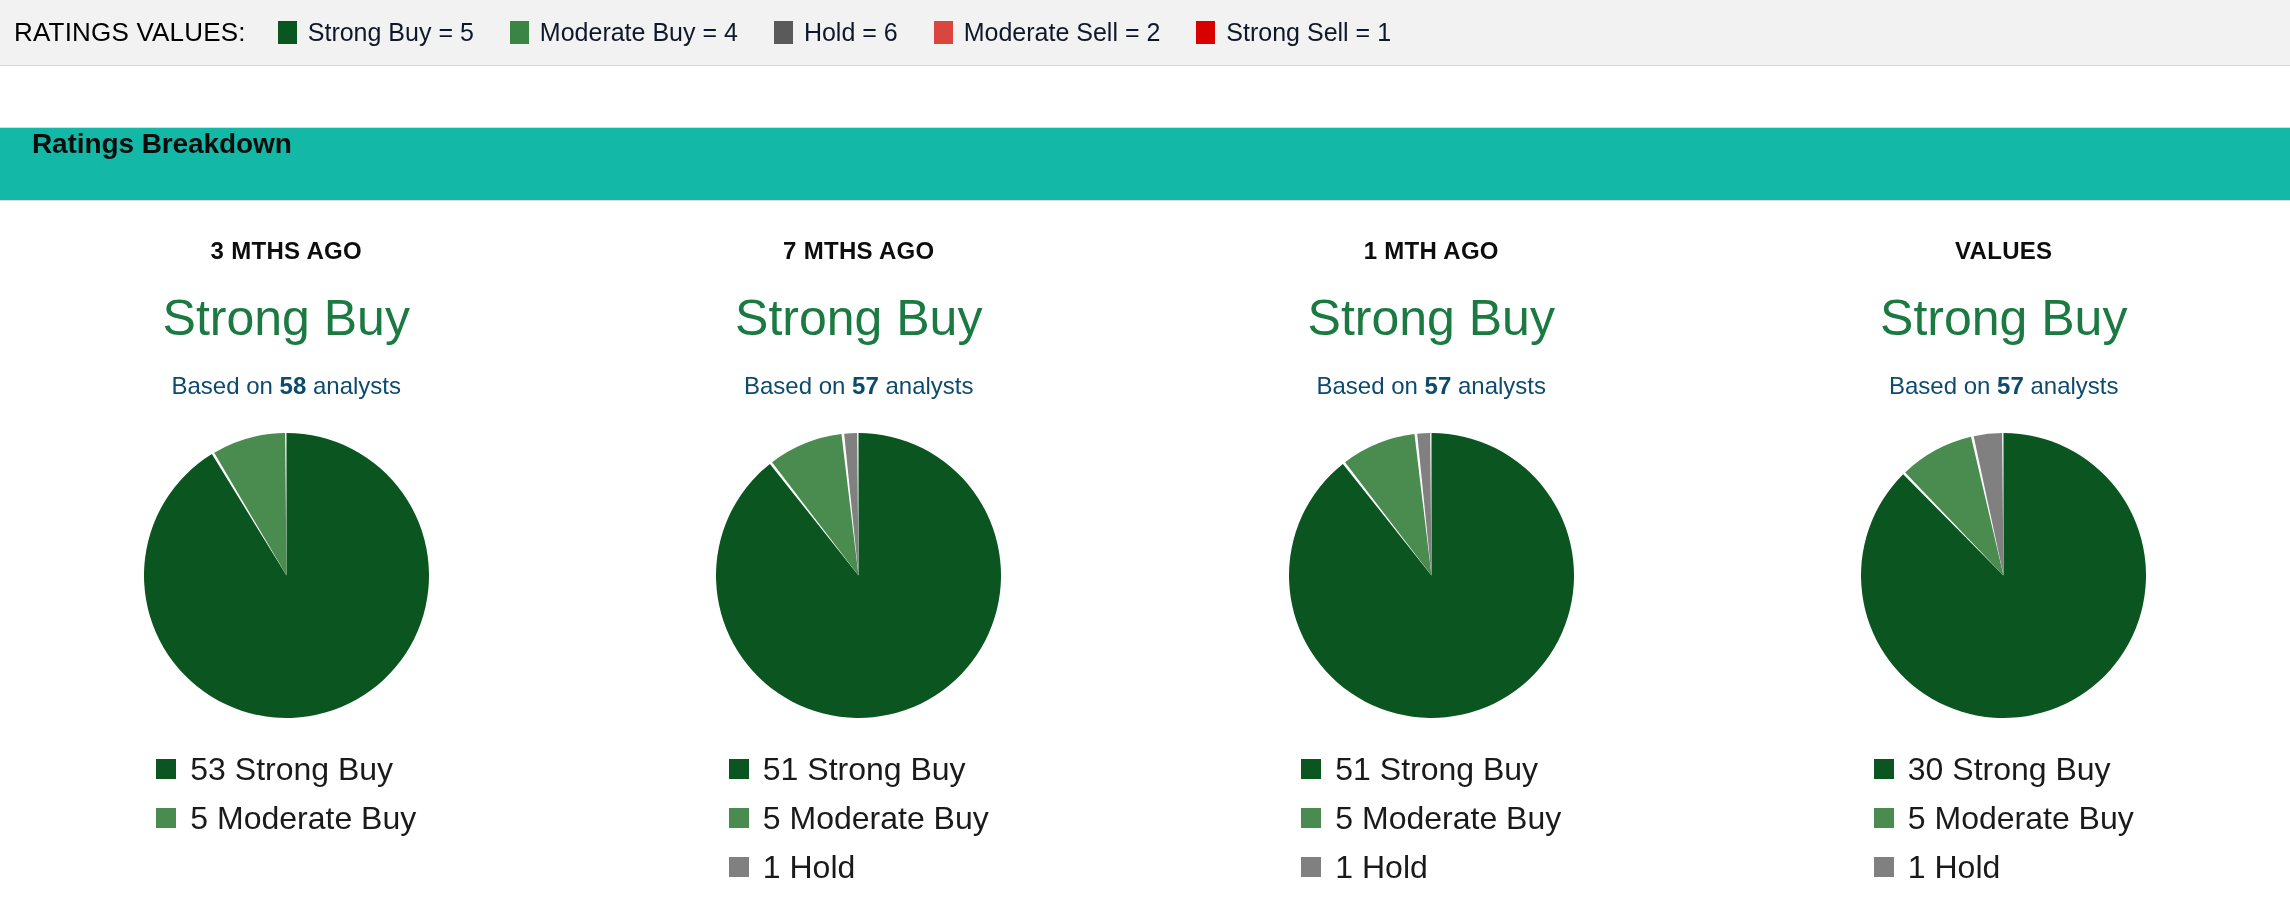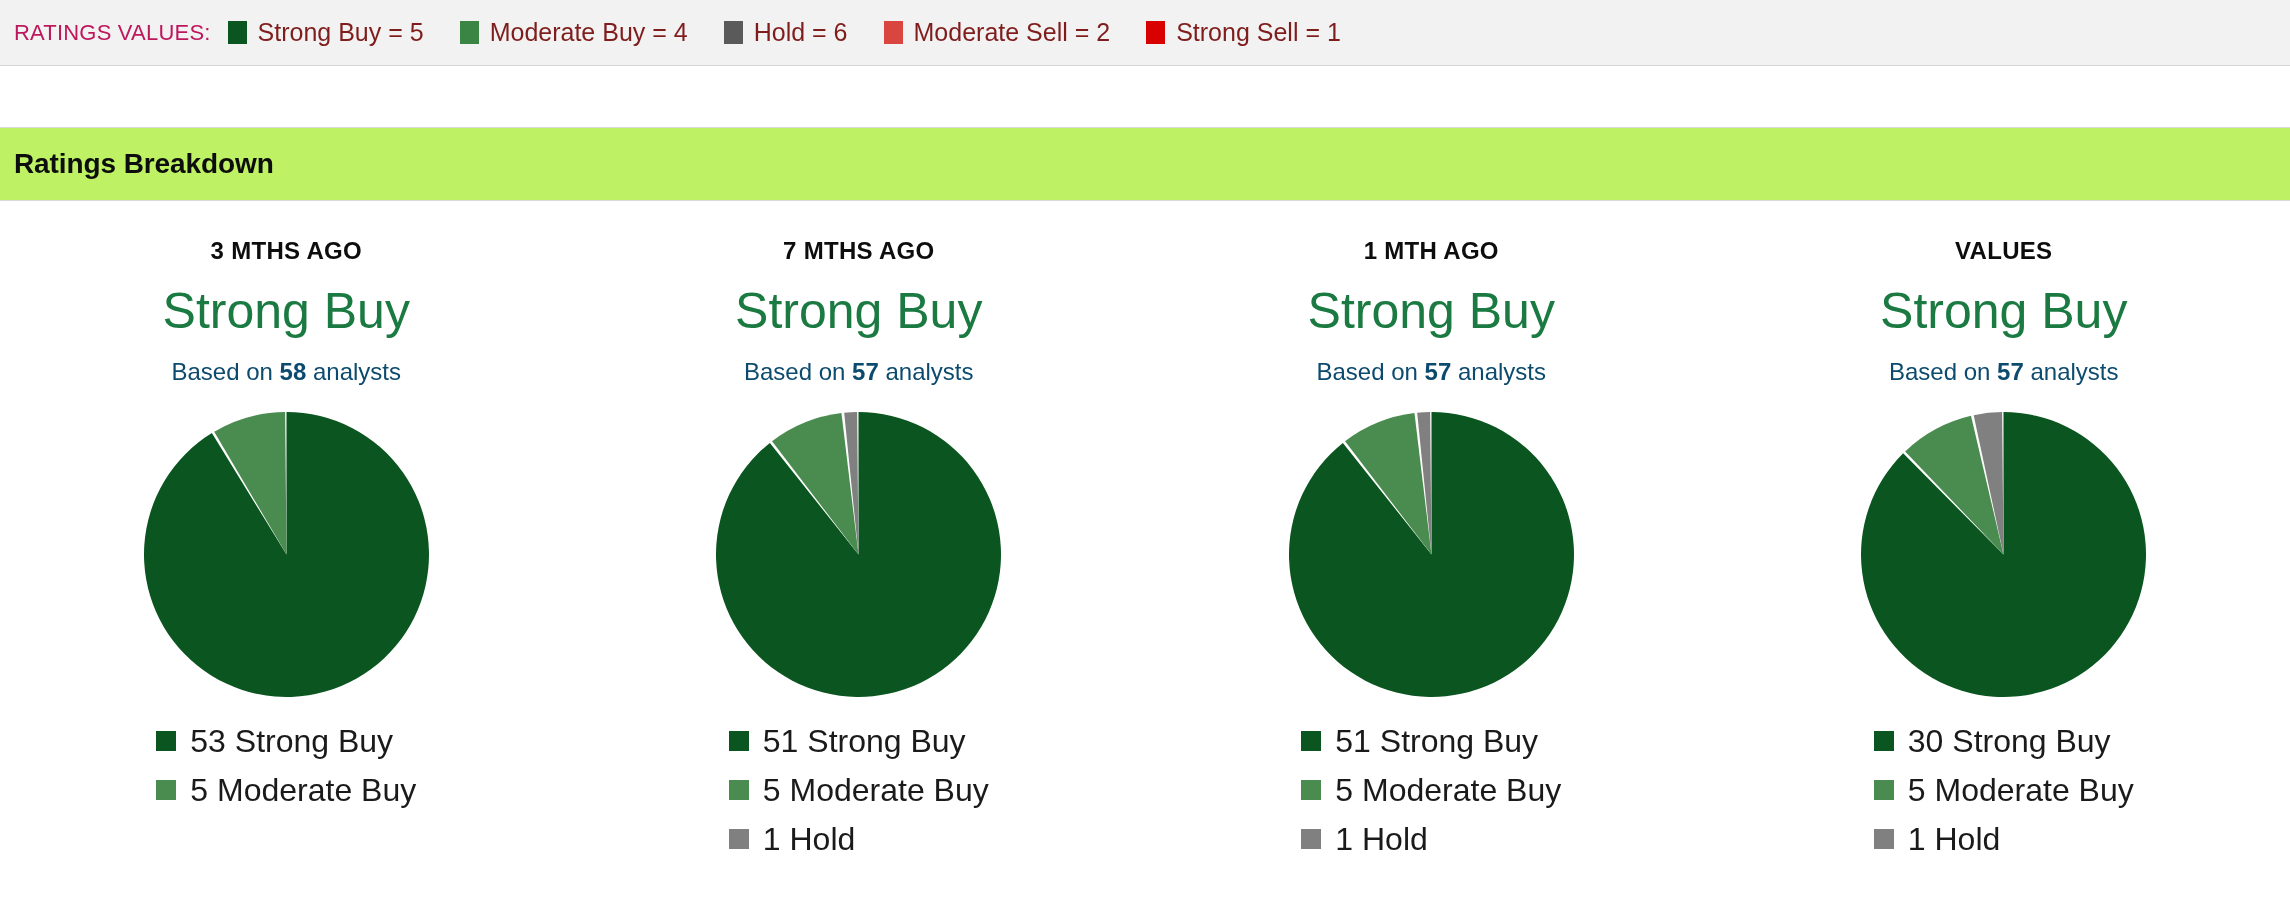--- a/index.html
+++ b/index.html
@@ -21,84 +21,85 @@
   .ratings-values-bar {
     height: 66px;
     background: #f2f2f2;
     border-bottom: 1px solid #d4d4d4;
     display: flex;
     align-items: center;
     padding-left: 14px;
     box-sizing: border-box;
   }
   .rv-title {
-    font-size: 22px;
+    font-size: 26px;
     letter-spacing: 0.2px;
-    color: #be185d;
-    margin-right: 17px;
+    color: #000000;
+    margin-right: 32px;
     white-space: nowrap;
   }
   .rv-items {
     display: flex;
     align-items: center;
   }
   .rv-item {
     display: flex;
     align-items: center;
     margin-right: 36px;
     white-space: nowrap;
   }
   .rv-swatch {
     width: 19px;
     height: 23px;
     margin-right: 11px;
     flex: 0 0 auto;
   }
   .rv-label {
     font-size: 25px;
-    color: #7f1d1d;
+    color: #0f172a;
   }
 
   
   .band-gap {
     height: 62px;
     background: #ffffff;
     border-bottom: 1px solid #d9d9d9;
     box-sizing: border-box;
   }
 
   
   .section-header {
     height: 73px;
     display: flex;
-    align-items: center;
-    padding-left: 14px;
+    align-items: flex-start;
+    padding-left: 32px;
     box-sizing: border-box;
     border-bottom: 1px solid #d9d9d9;
-    background: #bef264;
+    background: #14b8a6;
   }
   .section-header h2 {
     margin: 0;
     font-size: 28px;
     font-weight: bold;
     color: #0d0d0d;
     letter-spacing: -0.1px;
   }
 
   
   .columns {
     display: flex;
     padding-top: 10px;
   }
   .col {
     width: 25%;
     display: flex;
     flex-direction: column;
     align-items: center;
     box-sizing: border-box;
+    gap: 7px;
   }
 
   .col-period {
     font-size: 24px;
     font-weight: bold;
     color: #0d0d0d;
     letter-spacing: 0.3px;
     margin-top: 26px;
     text-align: center;
   }

